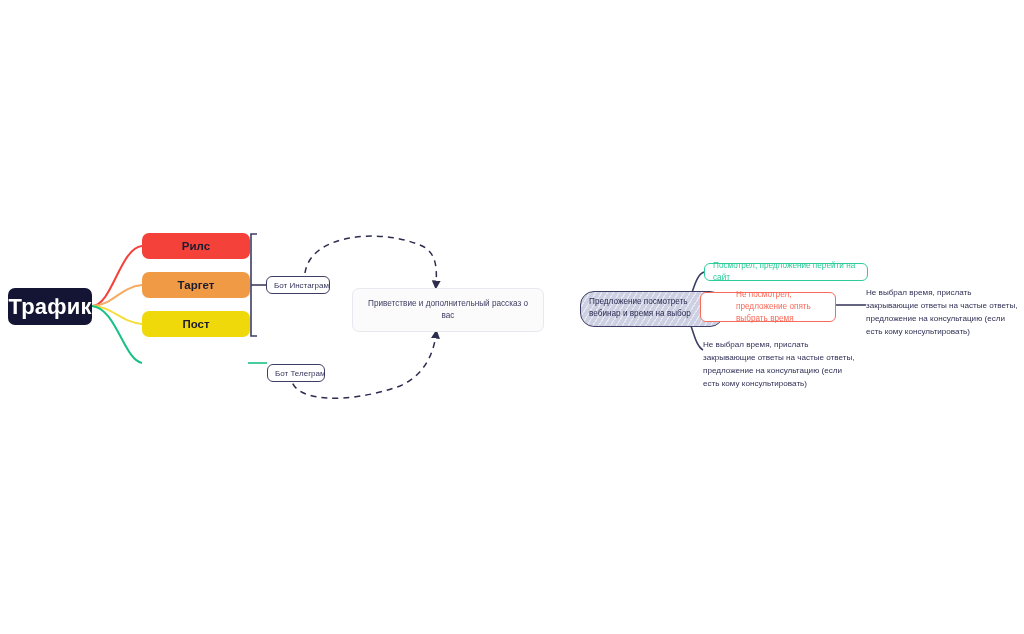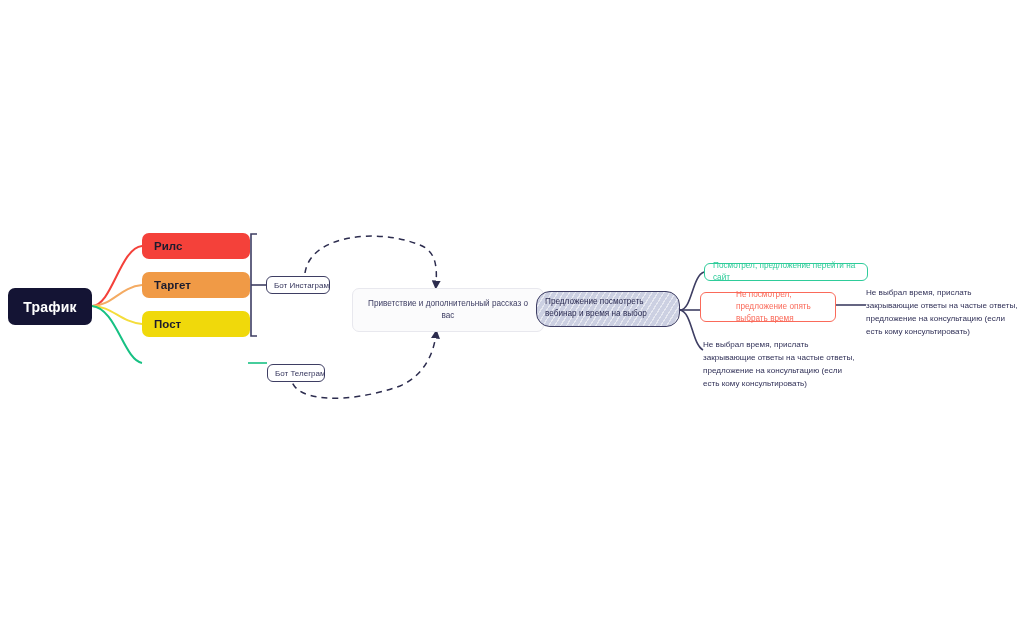--- a/index.html
+++ b/index.html
@@ -28,34 +28,34 @@
     align-items: center;
     z-index: 4;
   }
 
   
   .root {
     background: #141434;
     color: #ffffff;
     border-radius: 7px;
     font-weight: bold;
-    font-size: 14px;
+    font-size: 22px;
     padding: 0 14px;
     justify-content: center;
     letter-spacing: .2px;
   }
 
   
   .srcnode {
     border-radius: 7px;
     font-weight: bold;
     font-size: 11.5px;
     color: #1c1c2e;
     padding: 0 12px;
-    justify-content: flex-start;
+    justify-content: center;
   }
 
   
   .chip {
     border: 1.3px solid #3e3e63;
     background: #ffffff;
     border-radius: 6px;
     font-size: 8px;
     color: #35355c;
     padding: 0 7px;
@@ -85,20 +85,21 @@
     line-height: 1.5;
     padding: 4px 8px;
     background-color: #ccd0e2;
     background-image: repeating-linear-gradient(
       -58deg,
       rgba(255,255,255,.52) 0px,
       rgba(255,255,255,.52) 1.2px,
       rgba(255,255,255,0) 1.2px,
       rgba(255,255,255,0) 5px);
     align-items: flex-start;
+    margin-left: 44px;
   }
   .hatchbox span { display: block; }
 
   
   .outbox {
     border-radius: 6px;
     background: #ffffff;
     font-size: 8.2px;
     line-height: 1.5;
     padding: 4px 8px;

